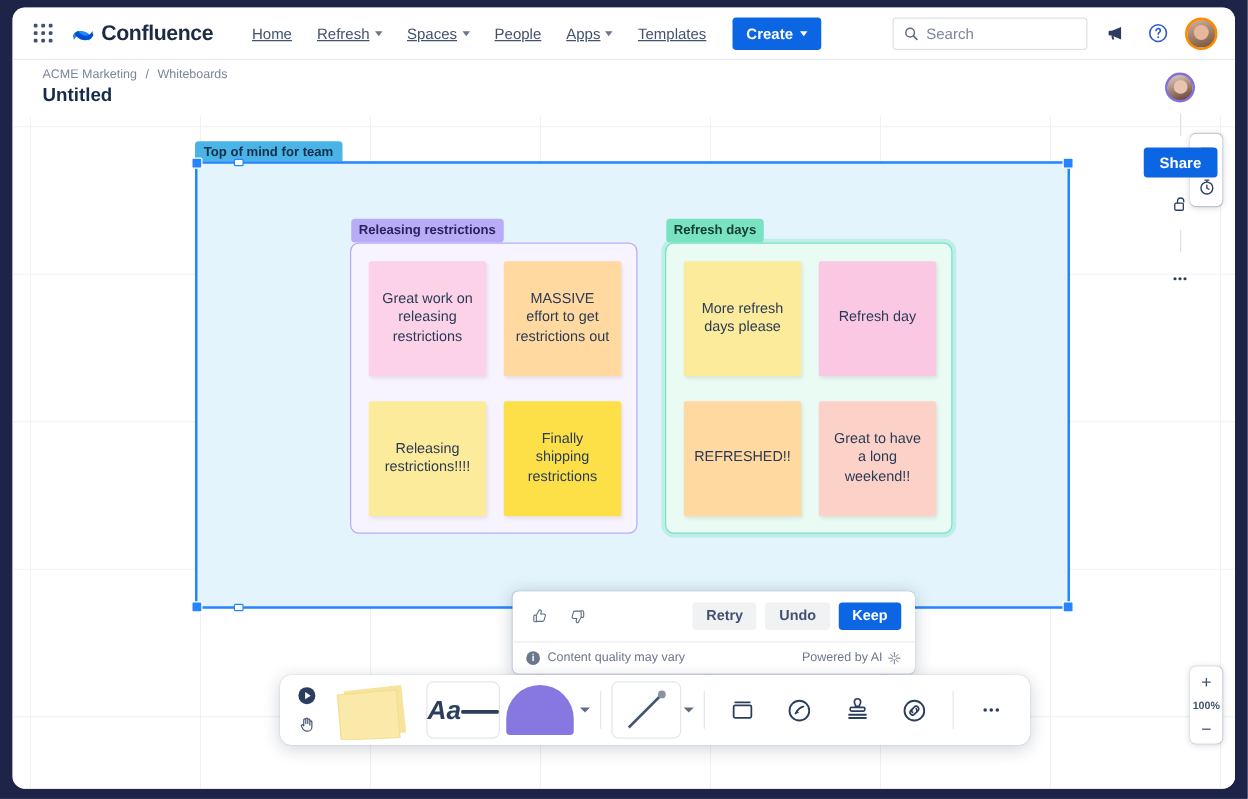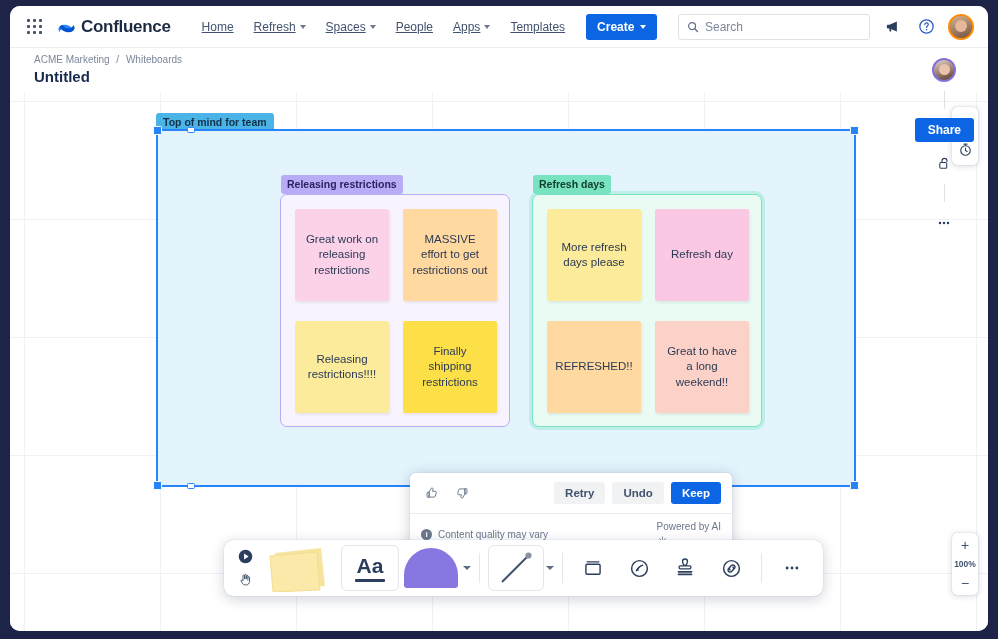--- a/index.html
+++ b/index.html
@@ -59,21 +59,21 @@
   .create-btn {
     background: #0c66e4; color: #fff;
     font-size: 12px; font-weight: 600;
     padding: 6px 11px; border-radius: 3px;
     margin-left: 10px; cursor: pointer;
     display: flex; align-items: center; gap: 6px;
   }
   .create-btn .caret { border-top-color: #ffffff; }
   .nav-right { margin-left: auto; display: flex; align-items: center; gap: 10px; }
   .searchbox {
-    width: 192px; height: 26px;
+    width: 156px; height: 26px;
     border: 1px solid #dfe1e6; border-radius: 3px;
     display: flex; align-items: center;
     padding: 0 8px; gap: 6px; cursor: text;
     background: #fff;
   }
   .searchbox .ph { font-size: 12px; color: #7a869a; }
   .icon-btn {
     width: 24px; height: 24px;
     display: flex; align-items: center; justify-content: center;
     border-radius: 3px; cursor: pointer; color: #42526e;
@@ -426,21 +426,21 @@
         </div>
         <div style="margin-left:auto;display:flex;gap:7px;">
           <div class="ai-btn">Retry</div>
           <div class="ai-btn">Undo</div>
           <div class="ai-btn primary">Keep</div>
         </div>
       </div>
       <div class="row2">
         <span class="info-dot">i</span>
         <span>Content quality may vary</span>
-        <span style="margin-left:auto;display:flex;gap:4px;flex-direction:column;">
+        <span style="margin-left:auto;display:flex;gap:4px;">
           <span>Powered by AI</span>
           <svg width="11" height="11" viewBox="0 0 24 24">
             <path d="M12 2v7M12 15v7M2 12h7M15 12h7M5.5 5.5l4 4M14.5 14.5l4 4M18.5 5.5l-4 4M9.5 14.5l-4 4" stroke="#6b778c" stroke-width="1.7" stroke-linecap="round"></path>
           </svg>
         </span>
       </div>
     </div>
 
     <div class="toolbar">
       <div style="display:flex;flex-direction:column;align-items:center;gap:1px;">
@@ -458,21 +458,21 @@
       </div>
 
       <div class="tool" style="min-width:80px;">
         <svg width="72" height="48" viewBox="0 0 72 48">
           <path d="M12 9 L58 4 L62 42 L16 46 Z" fill="#f6e49c"></path>
           <path d="M7 12 L54 8 L57 46 L10 48 Z" fill="#fae9a8" stroke="#f2dd93" stroke-width="1"></path>
         </svg>
       </div>
 
       <div class="tool card" style="min-width:58px;height:46px;">
-        <div style="display:flex;flex-direction:column;align-items:center;">
+        <div style="display:flex;flex-direction:row;align-items:center;font-style:italic;">
           <span style="font-size:21px;font-weight:700;color:#2c3e5d;line-height:1;">Aa</span>
           <div style="width:30px;height:3px;background:#2c3e5d;margin-top:3px;border-radius:1px;"></div>
         </div>
       </div>
 
       <div class="tool" style="min-width:60px;">
         <div style="width:54px;height:40px;background:#8777e0;border-radius:27px 27px 3px 3px;"></div>
       </div>
       <span class="chev"></span>
 

